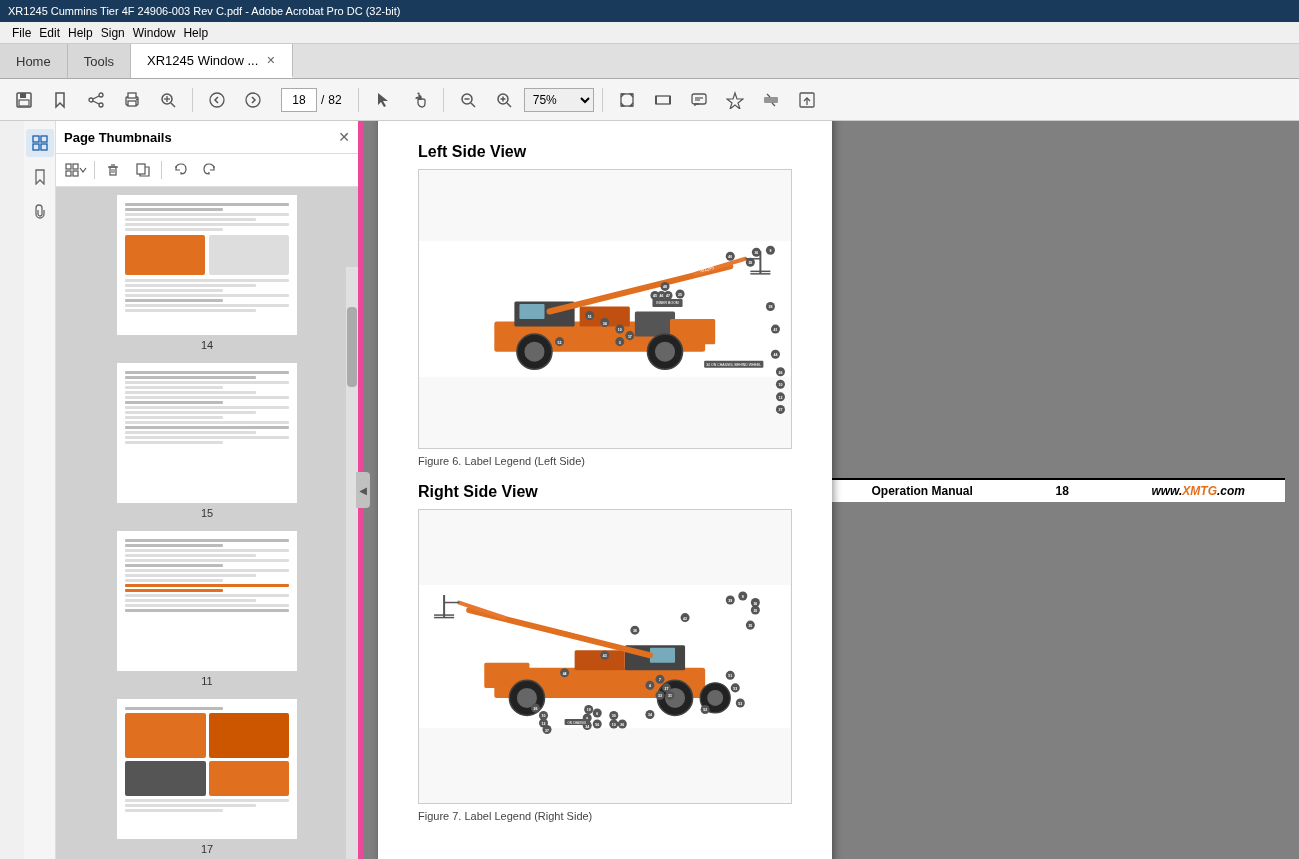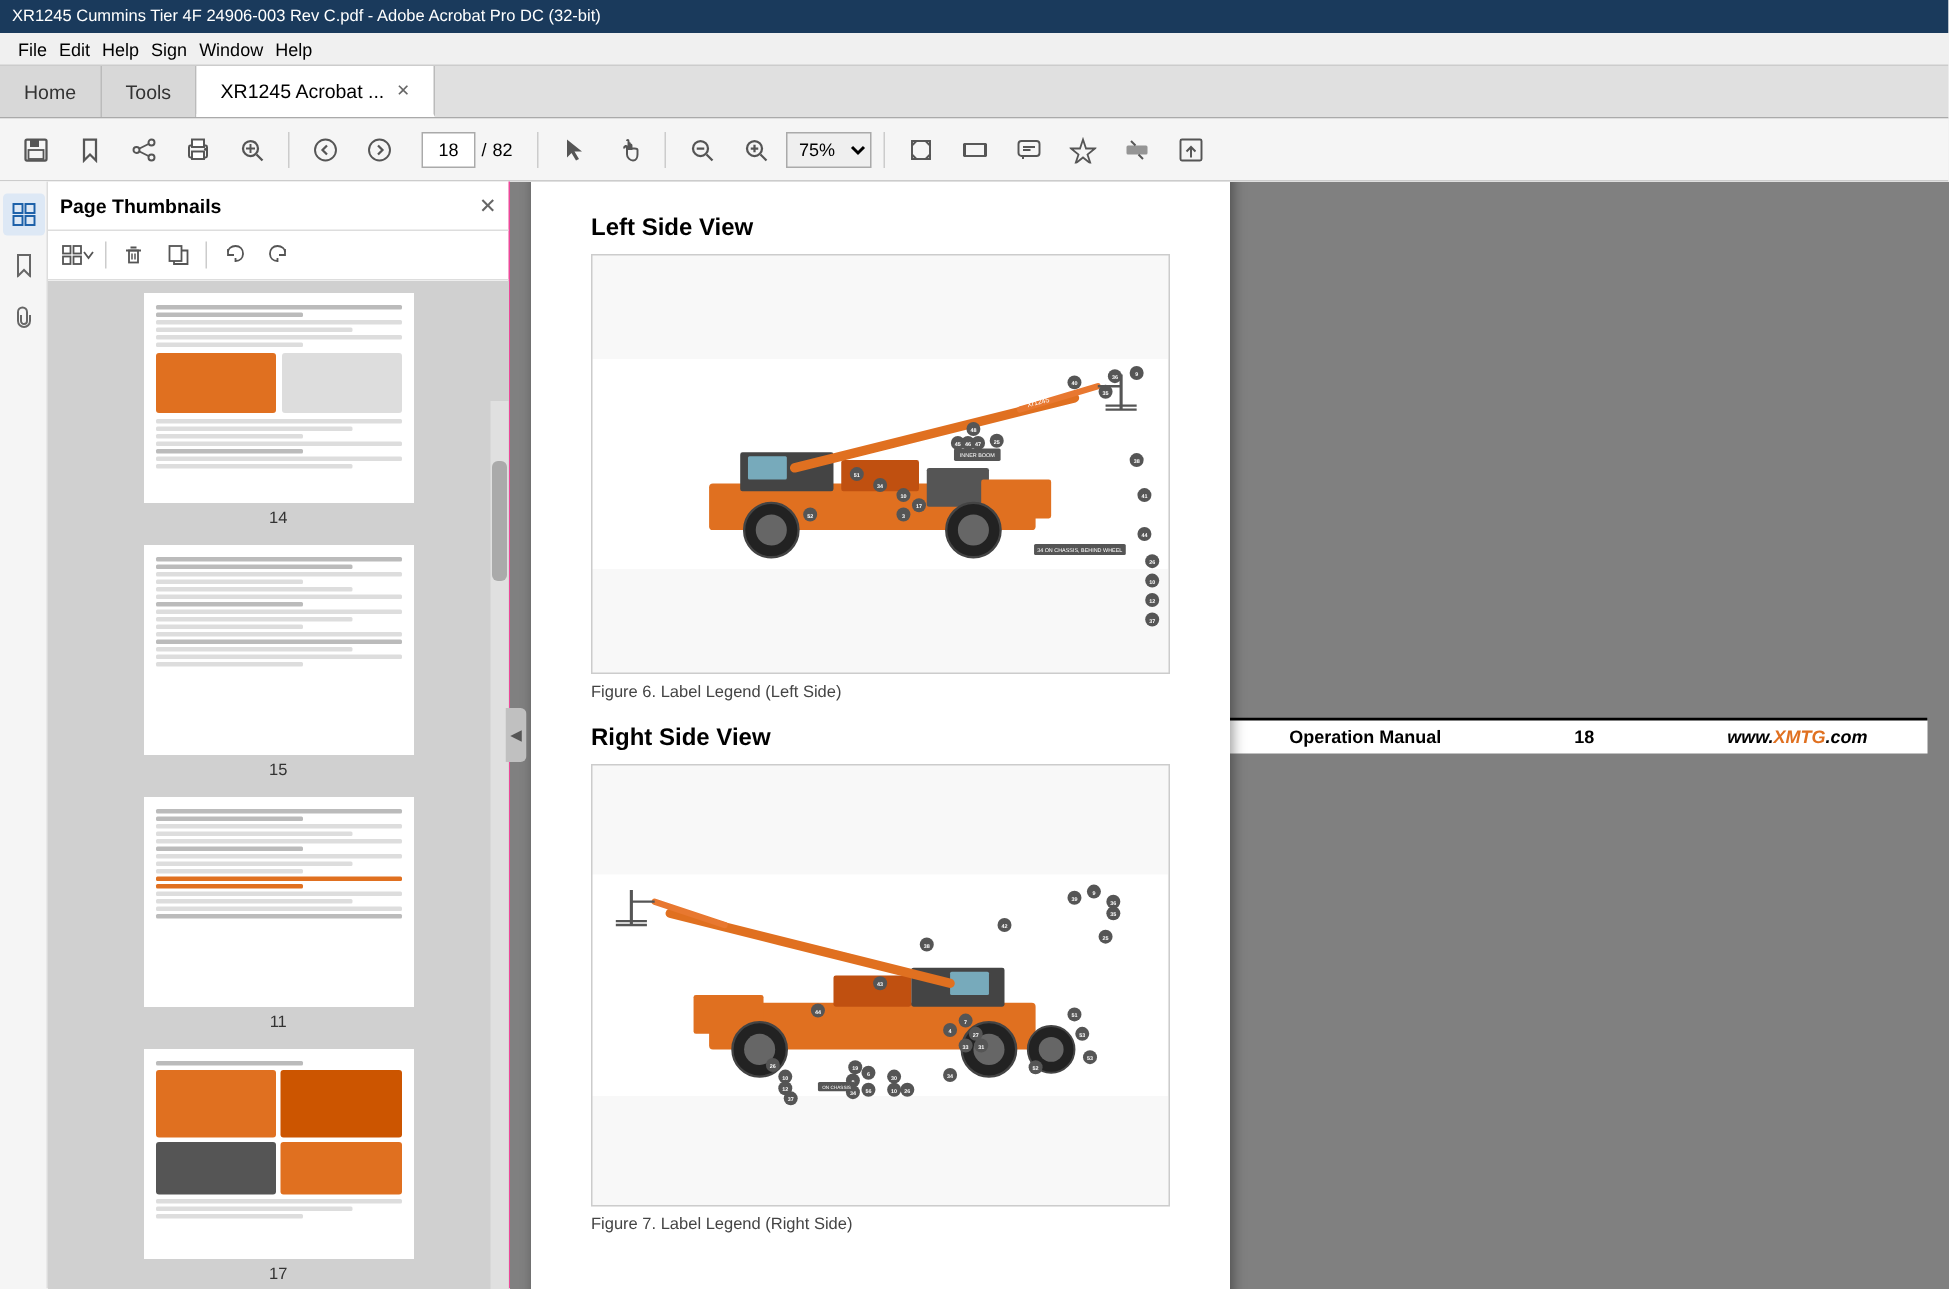--- a/index.html
+++ b/index.html
@@ -95,41 +95,42 @@
       margin: 0 8px;
     }
     .page-input {
       width: 36px;
       height: 24px;
       border: 1px solid #aaa;
       text-align: center;
       font-size: 12px;
     }
     .zoom-select {
-      width: 57px;
+      width: 70px;
       height: 24px;
       border: 1px solid #aaa;
       font-size: 12px;
       padding: 0 4px;
     }
 
     
     #main {
       display: flex;
       height: calc(859px - 22px - 22px - 35px - 42px);
     }
 
     
     #sidebar {
       width: 340px;
       background: white;
-      border-right: 1px solid #ec4899;
+      border-right: 6px solid #ec4899;
       display: flex;
       flex-direction: column;
       position: relative;
+      margin-left: 24px;
     }
 
     
     #sidebar-icons {
       position: absolute;
       left: 0;
       top: 0;
       width: 32px;
       height: 100%;
       background: #f5f5f5;
@@ -364,21 +365,21 @@
 </div>
 
 <div id="tab-bar">
   <div class="tab">
     <span>Home</span>
   </div>
   <div class="tab">
     <span>Tools</span>
   </div>
   <div class="tab active">
-    <span>XR1245 Acrobat ...</span>
+    <span>XR1245 Window ...</span>
     <span class="tab-close">✕</span>
   </div>
 </div>
 
 <div id="toolbar">
 
   <button class="toolbar-btn" title="Save">
     <svg width="18" height="18" viewBox="0 0 18 18" fill="none">
         <rect x="2" y="2" width="14" height="14" rx="1" stroke="#555" stroke-width="1.5"></rect>
         <rect x="5" y="2" width="6" height="5" fill="#555"></rect>

